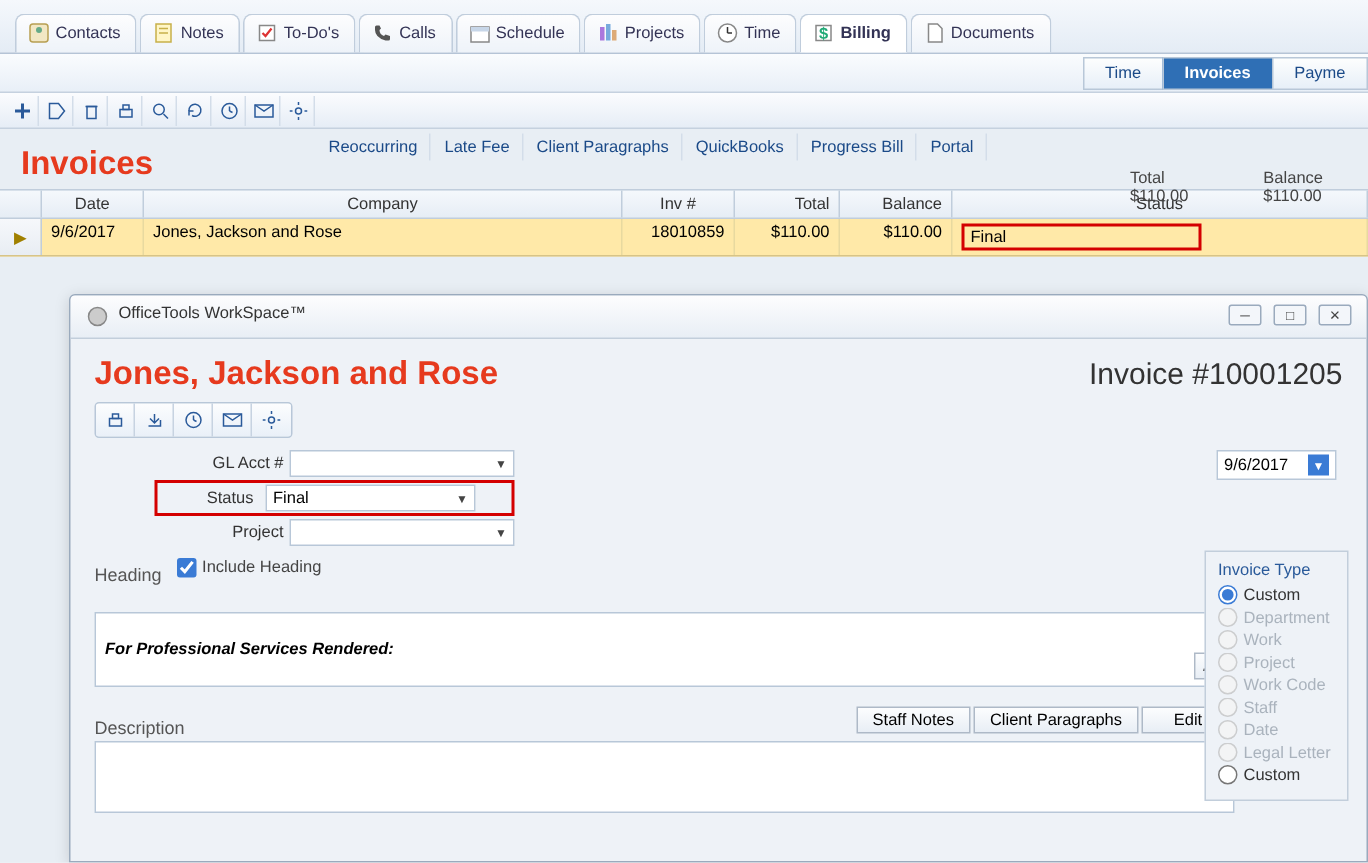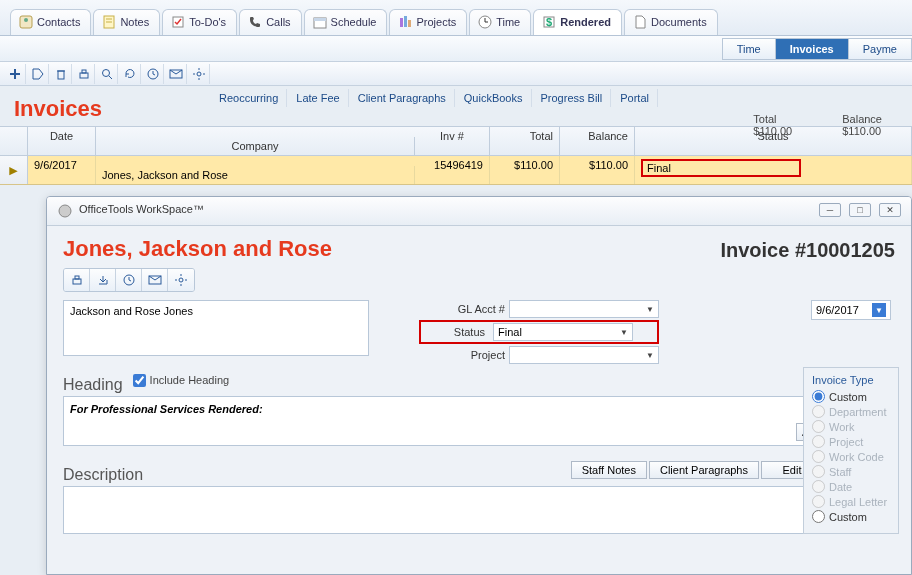--- a/index.html
+++ b/index.html
@@ -29,21 +29,21 @@
 .tot-val { font-size: 11px; }
 
 
 h1.invoices { color: #e63a1e; font-size: 22px; font-weight: bold; padding: 10px 14px 4px 14px; }
 
 
 .grid-head { display: flex; background: linear-gradient(#f5f8fc,#e6edf5); border-top: 1px solid #c0cddc; border-bottom: 1px solid #c0cddc; }
 .gh-cell { padding: 3px 6px; border-right: 1px solid #c0cddc; text-align: center; color: #333; }
 .gc-sp { width: 28px; }
 .gc-date { width: 68px; }
-.gc-company { width: 319px; text-align: center; margin-top: 10px; }
+.gc-company { width: 319px; text-align: center; }
 .gc-inv { width: 75px; }
 .gc-total { width: 70px; text-align: right; }
 .gc-bal { width: 75px; text-align: right; }
 .gc-status { flex: 1; text-align: center; }
 
 
 .grid-row { display: flex; background: #ffe9a8; border-bottom: 1px solid #d7c488; align-items: stretch; }
 .grid-row .gr-cell { padding: 3px 6px; border-right: 1px solid #e8d99f; }
 .row-marker { width: 28px; background: linear-gradient(#f6f8fb,#e8edf3); display:flex; align-items:center; justify-content:center; color:#a08000; border-right:1px solid #c0cddc;}
 .status-box { border: 2px solid #d40000; padding: 1px 4px; display:inline-block; width: 160px; text-align:left; }
@@ -52,45 +52,45 @@
 .modal { position: absolute; left: 46px; top: 196px; right: 0; bottom: 0; background: #eef2f7; border: 1px solid #9aaabd; border-radius: 4px 4px 0 0; box-shadow: 0 2px 10px rgba(0,0,0,.15); overflow: hidden; }
 .modal-title { display: flex; padding: 6px 10px; background: linear-gradient(#fdfdfe,#e8eef5); border-bottom: 1px solid #c2cedb; }
 .modal-title .logo { width:16px; height:16px; margin-right:6px; }
 .modal-title .txt { flex:1; color:#333; }
 .window-controls { display:flex; gap:8px; }
 .win-btn { width:22px; height:14px; border:1px solid #9aaabd; border-radius:2px; display:flex; align-items:center; justify-content:center; cursor:pointer; font-size:9px; color:#444; background:#f3f6fa; }
 
 .modal-body { padding: 10px 16px 8px 16px; }
 .company-line { display:flex; align-items:flex-end; justify-content:space-between; margin-bottom:6px; }
 .company-name { color: #e63a1e; font-size: 22px; font-weight: bold; }
-.invoice-no { font-size: 20px; font-weight: bold; color: #333; }
+.invoice-no { font-size: 20px; font-weight: normal; color: #333; }
 
 .mini-toolbar { display:inline-flex; border:1px solid #b8c7d8; border-radius:3px; overflow:hidden; margin-bottom:8px; }
 .mini-toolbar .mb { width:26px; height:22px; display:flex; align-items:center; justify-content:center; border-right:1px solid #c7d3e1; background:linear-gradient(#fcfdfe,#e9f0f8); cursor:pointer; color:#2a5a9a; }
 .mini-toolbar .mb:last-child { border-right:none; }
 
 .form-row { display:flex; align-items:flex-start; gap:10px; margin-bottom:2px; }
 .client-box { width: 306px; height: 56px; background:#fff; border:1px solid #b8c7d8; padding:4px 6px; }
 .field-grid { display:grid; grid-template-columns: 80px 150px; row-gap:3px; align-items:center; margin-left:10px; }
 .field-label { text-align:right; padding-right:4px; color:#333; }
 .dd { height:18px; border:1px solid #b8c7d8; background:#fff; display:flex; align-items:center; justify-content:space-between; padding:0 4px; cursor:pointer; }
 .dd .arrow { font-size:8px; color:#444; }
 .status-wrap { border:2px solid #d40000; padding:1px 2px; display:flex; gap:4px; align-items:center; }
 .status-wrap .field-label { text-align:right; width:66px; }
 
 .date-picker { margin-left:auto; }
 .date-dd { height:20px; width:80px; border:1px solid #b8c7d8; background:#fff; display:flex; align-items:center; justify-content:space-between; padding:0 4px; cursor:pointer; margin-right:4px;}
 .date-dd .arrow { background:#3a7bd5; color:#fff; width:14px; height:14px; display:flex; align-items:center; justify-content:center; font-size:8px; }
 
-.section-label { font-size: 16px; color:#555; margin-top:10px; }
+.section-label { font-size: 12px; color:#555; margin-top:10px; }
 .heading-row { display:flex; align-items:center; gap:10px; }
 .chk { display:flex; align-items:center; gap:4px; color:#444; }
 .chk input { accent-color:#3a7bd5; }
 
-.heading-box { width: 760px; height: 50px; background:#fff; border:1px solid #b8c7d8; padding:4px 6px; margin-top:2px; font-family: "Times New Roman", serif; font-style: italic; font-size: 14px; color:#000; font-weight:bold; position:relative; }
+.heading-box { width: 760px; height: 50px; background:#fff; border:1px solid #b8c7d8; padding:16px 6px; margin-top:18px; font-family: "Times New Roman", serif; font-style: italic; font-size: 14px; color:#000; font-weight:bold; position:relative; }
 .ellipsis-btn { position:absolute; right:4px; bottom:4px; width:22px; height:18px; border:1px solid #aeb9c7; background:linear-gradient(#fcfdfe,#e8eef5); display:flex; align-items:center; justify-content:center; cursor:pointer; font-size:11px; }
 
 .desc-row { display:flex; align-items:center; justify-content:space-between; width:760px; margin-top:10px; }
 .desc-btns { display:flex; gap:2px; }
 .small-btn { padding:2px 10px; border:1px solid #aeb9c7; background:linear-gradient(#fcfdfe,#e8eef5); cursor:pointer; }
 .desc-box { width:760px; height:48px; background:#fff; border:1px solid #b8c7d8; margin-top:2px; }
 
 
 .inv-type { position:absolute; right:12px; top:170px; width:96px; border:1px solid #c2cedb; padding:6px 8px 8px 8px; background:#eef2f7; }
 .inv-type-title { color:#2a5a9a; margin-bottom:4px; }
@@ -169,21 +169,21 @@
       </span>
       <span>Time</span>
     </div>
   <div class="top-tab active">
       <span class="tab-ico">
         <svg width="14" height="14">
           <rect x="2" y="2" width="10" height="10" fill="#fff" stroke="#888"></rect>
           <text x="7" y="11" text-anchor="middle" font-size="9" fill="#2a7" font-weight="bold">$</text>
         </svg>
       </span>
-      <span>Rendered</span>
+      <span>Billing</span>
     </div>
   <div class="top-tab">
       <span class="tab-ico">
         <svg width="14" height="14">
           <path d="M3 1 L9 1 L12 4 L12 13 L3 13 Z" fill="#fff" stroke="#888"></path>
         </svg>
       </span>
       <span>Documents</span>
     </div>
 </div>
@@ -281,21 +281,21 @@
   <div class="gh-cell gc-company">Company</div>
   <div class="gh-cell gc-inv">Inv #</div>
   <div class="gh-cell gc-total">Total</div>
   <div class="gh-cell gc-bal">Balance</div>
   <div class="gh-cell gc-status">Status</div>
 </div>
 <div class="grid-row">
   <div class="row-marker">▶</div>
   <div class="gr-cell gc-date">9/6/2017</div>
   <div class="gr-cell gc-company" style="text-align:left">Jones, Jackson and Rose</div>
-  <div class="gr-cell gc-inv" style="text-align:right">15496419</div>
+  <div class="gr-cell gc-inv" style="text-align:right">18010859</div>
   <div class="gr-cell gc-total">$110.00</div>
   <div class="gr-cell gc-bal">$110.00</div>
   <div class="gr-cell gc-status" style="text-align:left"><span class="status-box">Final</span></div>
 </div>
 
 <div class="modal">
   <div class="modal-title">
     <span class="logo">
         <svg width="16" height="16">
           <circle cx="8" cy="8" r="6" fill="#ccc" stroke="#888"></circle>
@@ -346,21 +346,20 @@
               <line x1="6" y1="0" x2="6" y2="2"></line>
               <line x1="6" y1="10" x2="6" y2="12"></line>
               <line x1="0" y1="6" x2="2" y2="6"></line>
               <line x1="10" y1="6" x2="12" y2="6"></line>
             </g>
           </svg>
         </div>
     </div>
 
     <div class="form-row">
-      <div class="client-box">Jackson and Rose Jones</div>
       <div style="margin-left:40px">
         <div class="field-grid">
           <div class="field-label">GL Acct #</div>
           <div class="dd">
               <span></span>
               <span class="arrow">▼</span>
             </div>
         </div>
         <div class="status-wrap" style="margin:2px 0;">
           <div class="field-label">Status</div>

